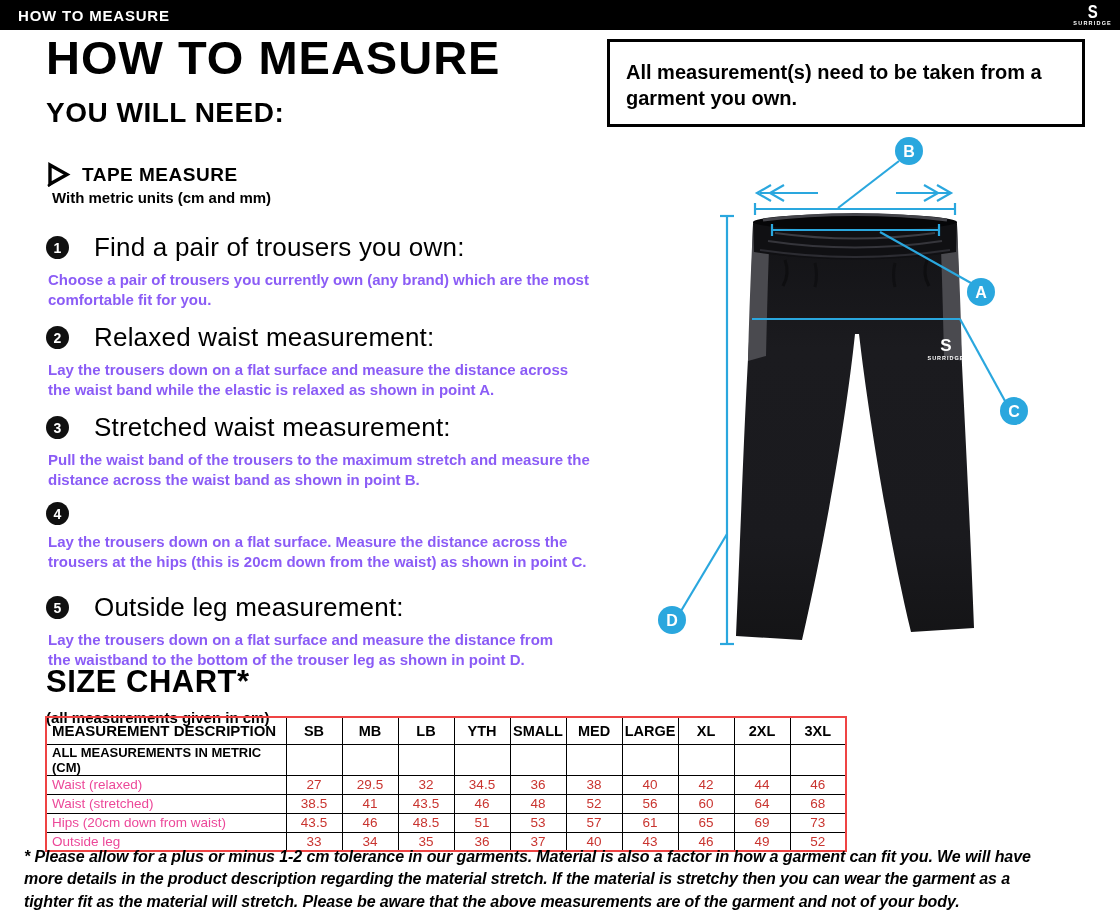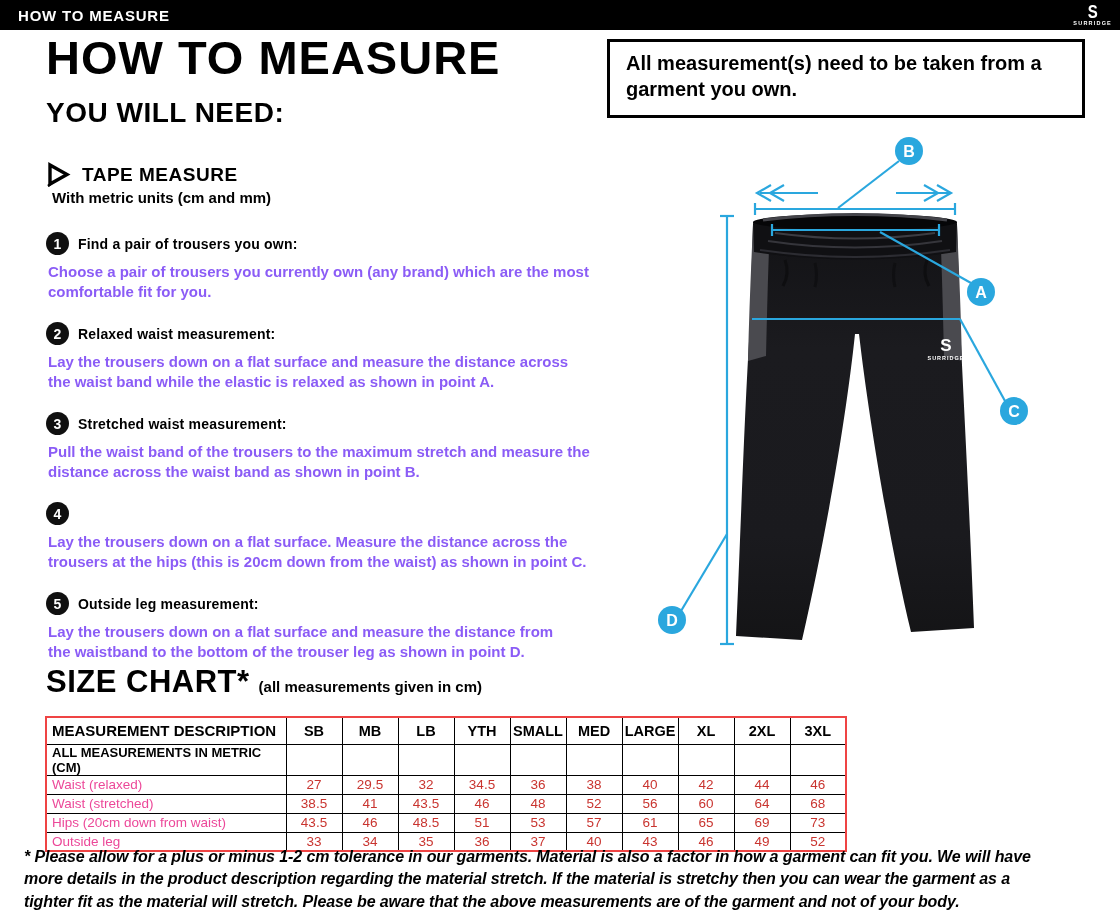--- a/index.html
+++ b/index.html
@@ -15,39 +15,39 @@
   .topbar-title{color:#fff;font-size:15px;font-weight:700;letter-spacing:.8px;}
   .bar-logo{margin-left:auto;display:flex;flex-direction:column;align-items:center;line-height:1;}
   .bar-logo-s{color:#fff;font-weight:800;font-size:15px;transform:scaleY(1.2);}
   .bar-logo-name{color:#fff;font-size:5.5px;letter-spacing:1.2px;font-weight:700;margin-top:2px;}
   
   .page-title{position:absolute;left:46px;top:30px;font-size:47px;font-weight:900;letter-spacing:1px;}
   .you-will-need{position:absolute;left:46px;top:97px;font-size:28px;font-weight:900;letter-spacing:.5px;}
   
   .notice-box{
     position:absolute;left:607px;top:39px;width:478px;box-sizing:border-box;
-    border:3px solid #000;padding:8px 16px 12px 16px;
+    border:3px solid #000;padding:17px 16px 12px 16px;
     font-size:20px;font-weight:700;line-height:1.32;white-space:pre-line;
   }
   
   .tool{position:absolute;left:46px;top:162px;display:flex;align-items:center;gap:11px;}
   .tool-label{font-size:19px;font-weight:800;letter-spacing:.5px;}
   .tool-detail{position:absolute;left:52px;top:189px;font-size:15px;font-weight:700;}
   
   .step{position:absolute;left:46px;width:600px;}
   .step-head{display:flex;align-items:center;gap:9px;}
   .step-badge{
     width:23px;height:23px;border-radius:50%;background:#101010;color:#fff;flex:0 0 23px;
     font-size:14px;font-weight:700;display:flex;align-items:center;justify-content:center;
   }
-  .step-title{font-size:14px;font-weight:700;letter-spacing:.2px;}
+  .step-title{font-size:26px;font-weight:400;letter-spacing:.2px;margin-left:16px;}
   .step-body{margin:7px 0 0 2px;font-size:15px;font-weight:700;line-height:1.35;white-space:pre-line;color:#8b5cf6;}
   .step-1{top:232px;} .step-2{top:322px;} .step-3{top:412px;} .step-4{top:502px;} .step-5{top:592px;}
   
-  .size-chart-head{position:absolute;left:46px;top:664px;display:flex;align-items:baseline;gap:9px;}
+  .size-chart-head{position:absolute;left:46px;top:664px;display:flex;align-items:baseline;gap:9px;flex-direction:column;}
   .size-chart-title{font-size:31px;font-weight:900;letter-spacing:.5px;}
   .size-chart-subtitle{font-size:15px;font-weight:700;}
   table.size-chart{
     position:absolute;left:45px;top:716px;border-collapse:collapse;table-layout:fixed;
     border:2px solid #ef4444;
   }
   table.size-chart th,table.size-chart td{border:1px solid #000;padding:0;box-sizing:border-box;}
   .col-desc{width:240px;} .col-size{width:56px;}
   tr.hdr th{height:27px;font-size:14.5px;font-weight:700;}
   tr.hdr th.desc{text-align:left;padding-left:5px;font-size:15px;}

